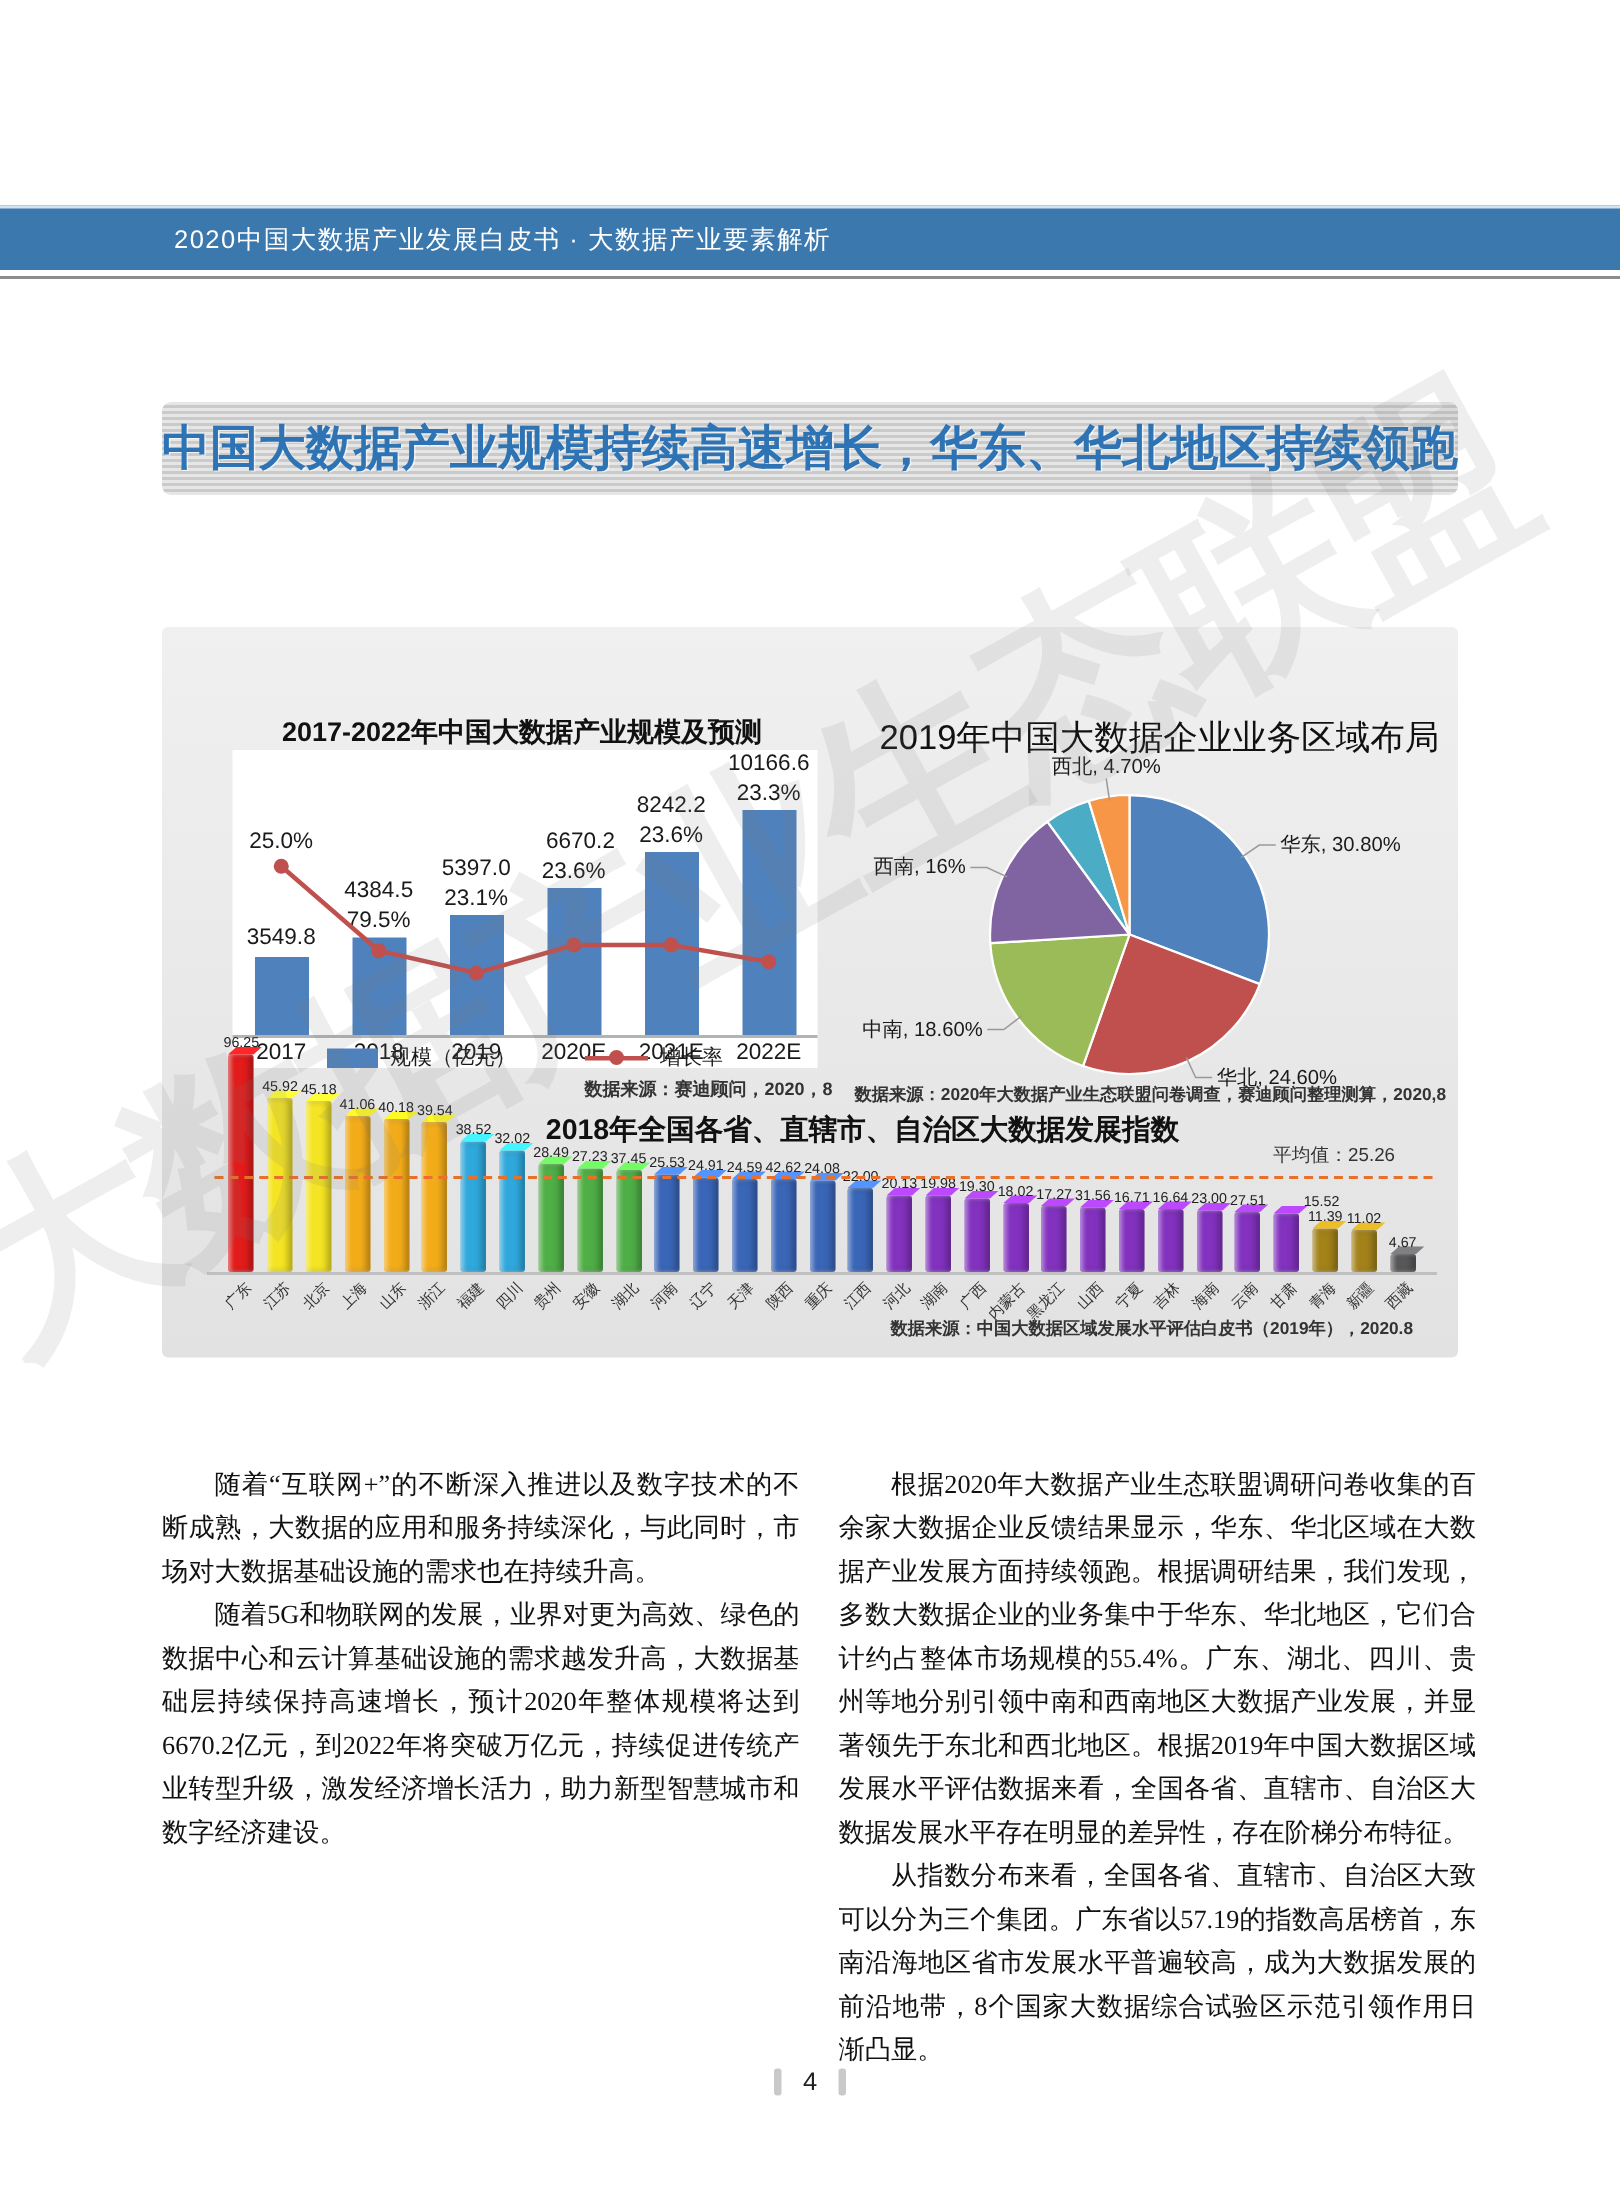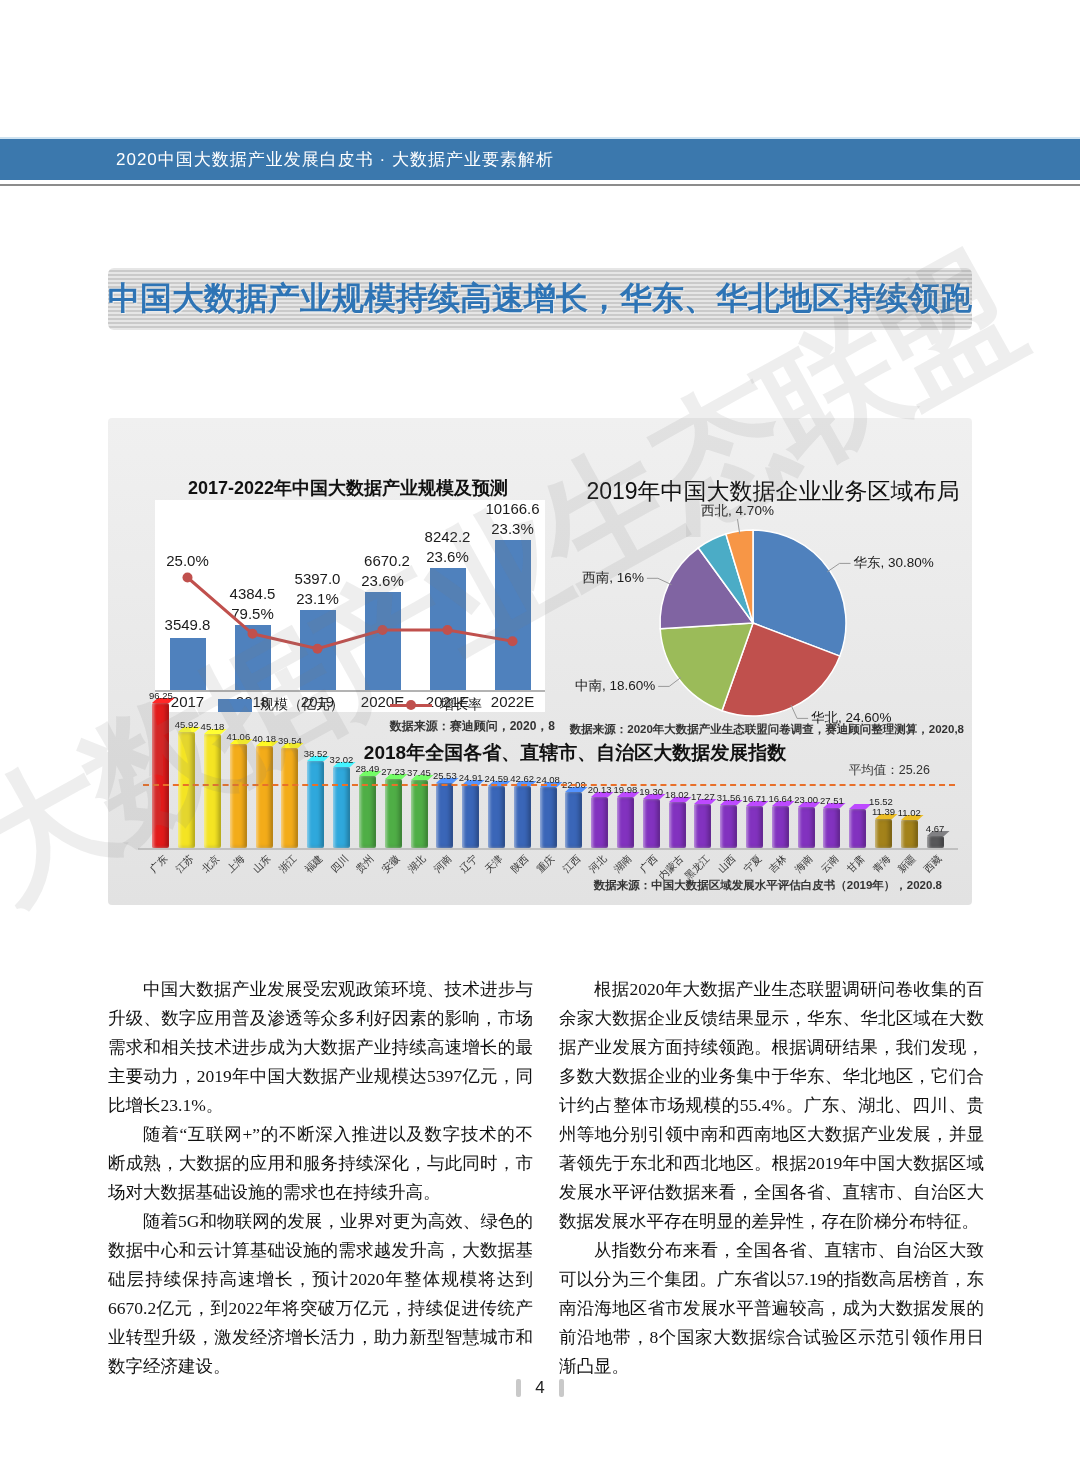--- a/index.html
+++ b/index.html
@@ -318,21 +318,20 @@
           <div class="c3axis"></div>
         </div>
       <div class="c3-source">数据来源：中国大数据区域发展水平评估白皮书（2019年），2020.8</div>
     </div>
   </div>
 
   <div class="watermark">大数据产业生态联盟</div>
 
   <div class="body-cols">
     <div class="col" id="col-left">
-        <p>中国大数据产业发展受宏观政策环境、技术进步与升级、数字应用普及渗透等众多利好因素的影响，市场需求和相关技术进步成为大数据产业持续高速增长的最主要动力，2019年中国大数据产业规模达5397亿元，同比增长23.1%。</p>
         <p>随着“互联网+”的不断深入推进以及数字技术的不断成熟，大数据的应用和服务持续深化，与此同时，市场对大数据基础设施的需求也在持续升高。</p>
         <p>随着5G和物联网的发展，业界对更为高效、绿色的数据中心和云计算基础设施的需求越发升高，大数据基础层持续保持高速增长，预计2020年整体规模将达到6670.2亿元，到2022年将突破万亿元，持续促进传统产业转型升级，激发经济增长活力，助力新型智慧城市和数字经济建设。</p>
       </div>
     <div class="col" id="col-right">
         <p>根据2020年大数据产业生态联盟调研问卷收集的百余家大数据企业反馈结果显示，华东、华北区域在大数据产业发展方面持续领跑。根据调研结果，我们发现，多数大数据企业的业务集中于华东、华北地区，它们合计约占整体市场规模的55.4%。广东、湖北、四川、贵州等地分别引领中南和西南地区大数据产业发展，并显著领先于东北和西北地区。根据2019年中国大数据区域发展水平评估数据来看，全国各省、直辖市、自治区大数据发展水平存在明显的差异性，存在阶梯分布特征。</p>
         <p>从指数分布来看，全国各省、直辖市、自治区大致可以分为三个集团。广东省以57.19的指数高居榜首，东南沿海地区省市发展水平普遍较高，成为大数据发展的前沿地带，8个国家大数据综合试验区示范引领作用日渐凸显。</p>
       </div>
   </div>
 
   <div class="footer">

